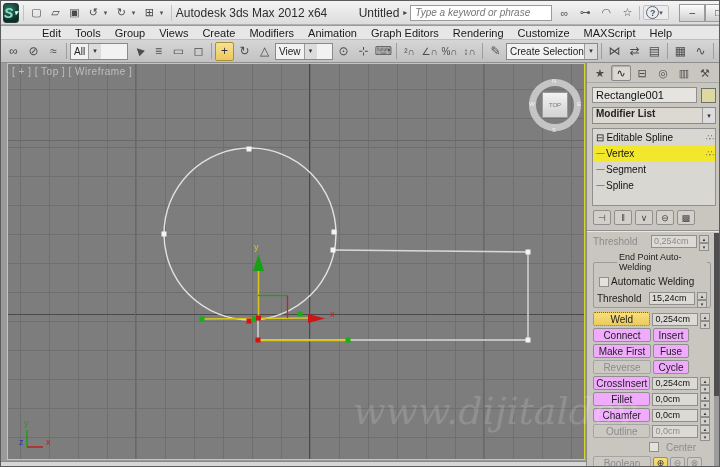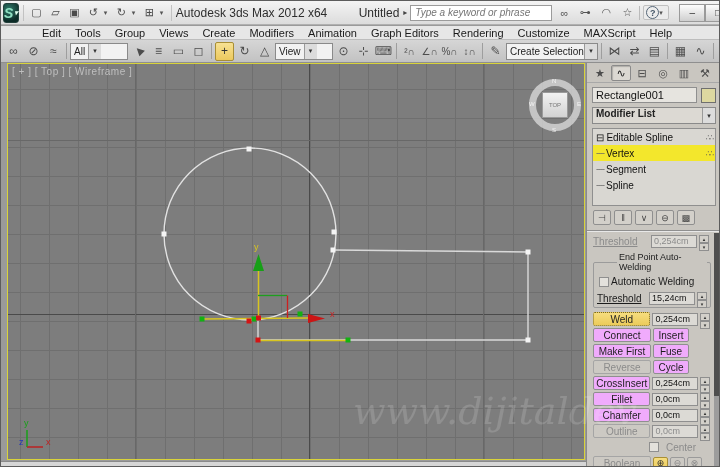--- a/index.html
+++ b/index.html
@@ -105,21 +105,21 @@
   .stackrow.sel { background:#f3e72c; }
   .stackrow .grow { flex:1; }
   .subicon { color:#555; font-size:8px; letter-spacing:-2px; }
   .stackbtns { display:flex; align-items:center; gap:3px; padding:4px 6px 3px 6px; }
   .sbtn { width:18px; height:15px; background:#d3d0ca; border:1px solid #8f8f8f; border-radius:2px;
     display:flex; align-items:center; justify-content:center; font-size:9px; color:#444; }
   .pdivider { height:2px; background:#8f8f8f; border-bottom:1px solid #e8e8e8; margin:2px 0 0 0; }
 
   .rollout { position:absolute; left:0; top:168px; width:127px; bottom:0; padding:3px 4px 0 6px; overflow:hidden; }
   .prow { display:flex; align-items:center; gap:2px; margin-bottom:2px; height:14px; }
-  .plabel { width:56px; color:#1c1c1c;text-decoration:underline; }
+  .plabel { width:56px; color:#1c1c1c; }
   .dis { color:#8b8b8b !important; }
   .pfield { width:46px; height:13px; background:#dcdad5; border:1px solid #8f8f8f; padding:0 2px;
     font-size:9px; color:#111; display:flex; align-items:center; }
   .spin { width:10px; height:13px; display:flex; flex-direction:column; }
   .spin i { flex:1; font-style:normal; font-size:5px; line-height:6px; text-align:center;
     background:#d3d0ca; border:1px solid #8f8f8f; color:#333; }
   .pgroup { border:1px solid #9b9b9b; border-radius:2px; margin:4px 0 4px 0; padding:2px 3px 2px 3px; }
   .pgroup legend { font-size:9px; color:#1c1c1c; padding:0 2px; margin-left:20px; }
   .cbox { width:10px; height:10px; background:#e3e1dc; border:1px solid #8f8f8f; display:inline-block; }
   .checkrow { display:flex; align-items:center; gap:2px; height:13px; margin:1px 0 3px 2px; }

